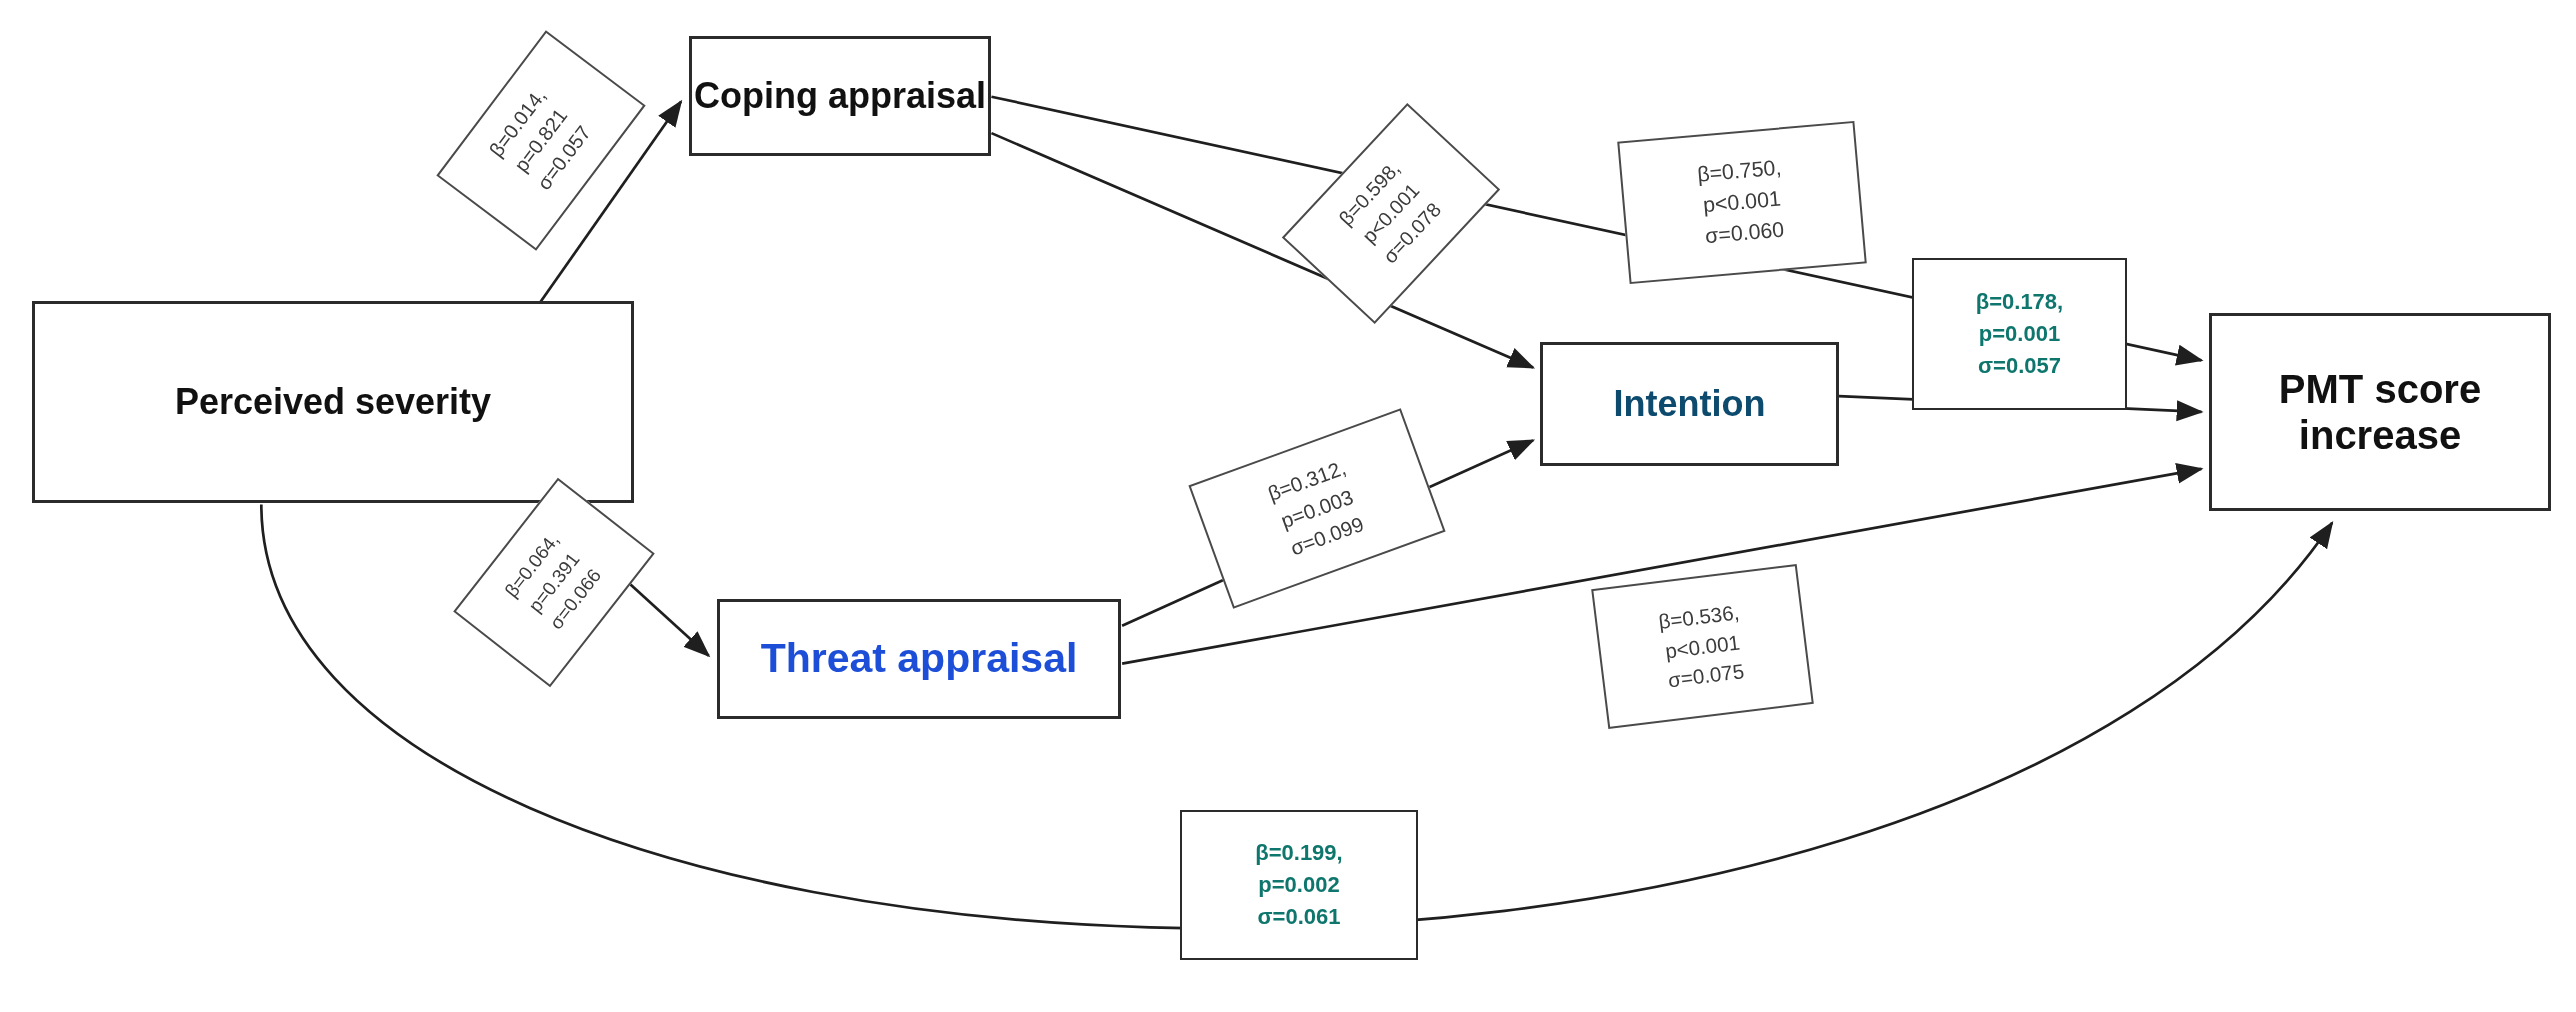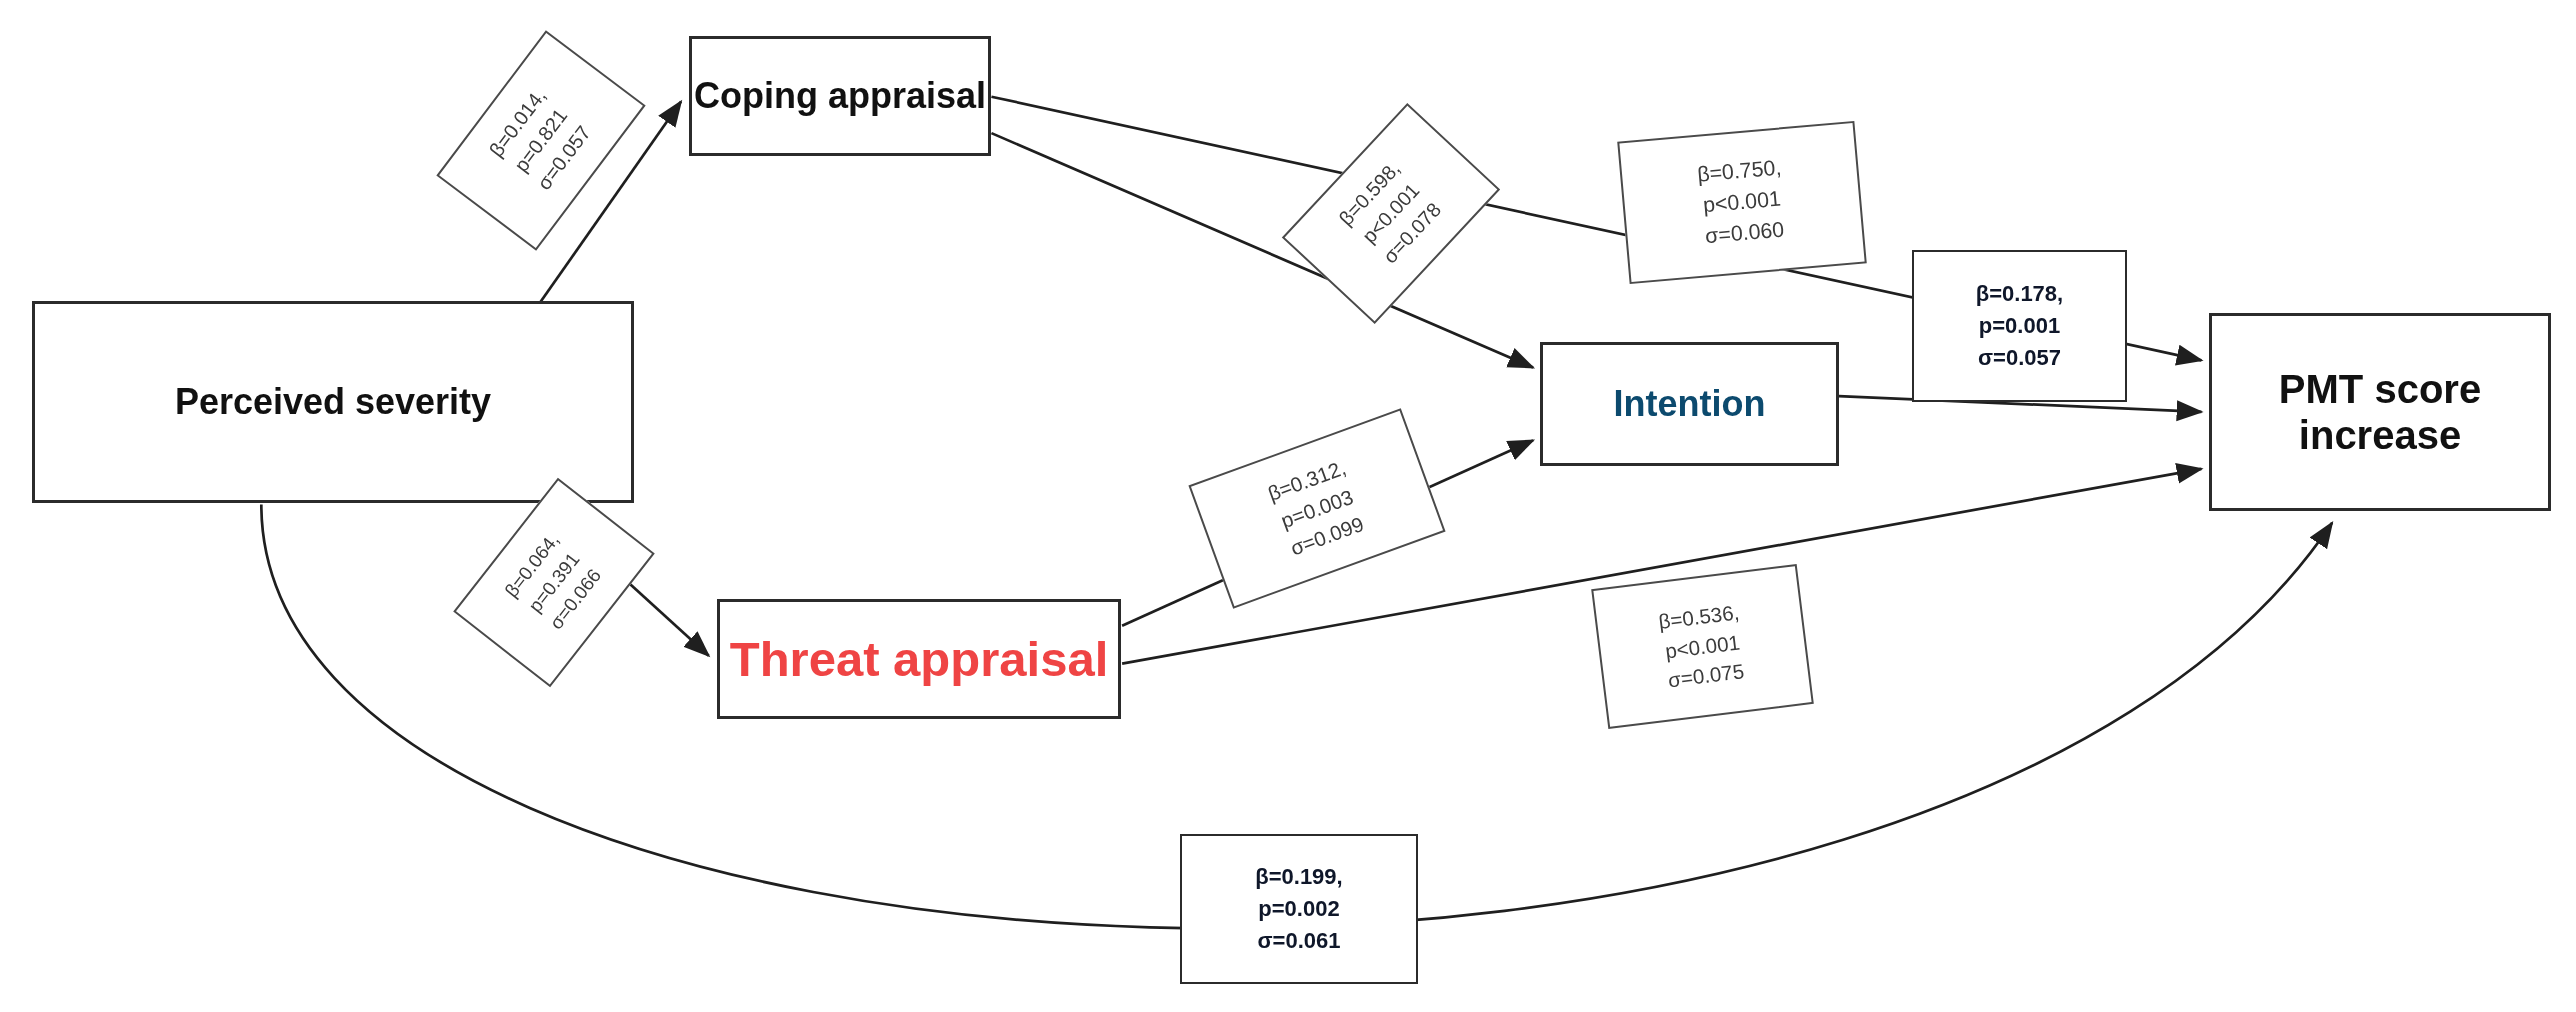--- a/index.html
+++ b/index.html
@@ -32,21 +32,21 @@
     border:2px solid #4a4a4a;
     background:#ffffff;
     display:flex;flex-direction:column;
     align-items:center;justify-content:center;
     color:#3b3b3b;
     line-height:1.45;
     white-space:nowrap;
   }
   .plabel b{font-weight:normal;display:block;}
 
-  .plabel.dark{border-color:#2b2b2b;color:#0f172a;border-width:2.4px;}
+  .plabel.dark{border-color:#2b2b2b;color:#0f766e;border-width:2.4px;margin-top:8px;}
   .plabel.dark b{font-weight:bold;}
 </style>
 </head>
 <body>
 
 <div id="canvas">
 
   <svg id="edges" viewBox="0 0 3253 1279" xmlns="http://www.w3.org/2000/svg">
     <defs>
       <marker id="arrow" markerWidth="11" markerHeight="11" refX="9.2" refY="4.2" orient="auto" markerUnits="strokeWidth">
@@ -65,21 +65,21 @@
       </g>
   </svg>
 
   <div id="node-layer">
       <div class="node" style="left: 32px; top: 301px; width: 602px; height: 202px; font-size: 36px; border-color: rgb(43, 43, 43); color: rgb(17, 17, 17);">
         <span>Perceived severity</span>
       </div>
       <div class="node" style="left: 689px; top: 36px; width: 302px; height: 120px; font-size: 36px; border-color: rgb(43, 43, 43); color: rgb(17, 17, 17);">
         <span>Coping appraisal</span>
       </div>
-      <div class="node" style="left: 717px; top: 599px; width: 404px; height: 120px; font-size: 49px; border-color: rgb(43, 43, 43); color: #ef4444; align-items: center;">
+      <div class="node" style="left: 717px; top: 599px; width: 404px; height: 120px; font-size: 41px; border-color: rgb(43, 43, 43); color: #1d4ed8; align-items: center;">
         <span>Threat appraisal</span>
       </div>
       <div class="node" style="left: 1540px; top: 342px; width: 299px; height: 124px; font-size: 36px; border-color: rgb(43, 43, 43); color: #0c4a6e;">
         <span>Intention</span>
       </div>
       <div class="node" style="left: 2209px; top: 313px; width: 342px; height: 198px; font-size: 40px; border-color: rgb(43, 43, 43); color: rgb(17, 17, 17);">
         <span>PMT score increase</span>
       </div>
     </div>
   <div id="label-layer">
@@ -111,21 +111,21 @@
       <div class="plabel dark" style="left: 1912px; top: 250px; width: 215px; height: 152px; font-size: 22px; transform: rotate(0deg);">
         <b>β=0.178,</b>
         <b>p=0.001</b>
         <b>σ=0.057</b>
       </div>
       <div class="plabel" style="left: 1599px; top: 576px; width: 207px; height: 141px; font-size: 20.6px; transform: rotate(-7deg);">
         <b>β=0.536,</b>
         <b>p&lt;0.001</b>
         <b>σ=0.075</b>
       </div>
-      <div class="plabel dark" style="left: 1180px; top: 834px; width: 238px; height: 150px; font-size: 22px; transform: rotate(0deg);">
+      <div class="plabel dark" style="left: 1180px; top: 802px; width: 238px; height: 150px; font-size: 22px; transform: rotate(0deg);">
         <b>β=0.199,</b>
         <b>p=0.002</b>
         <b>σ=0.061</b>
       </div>
     </div>
 
 </div>
 
 
 </body></html>

